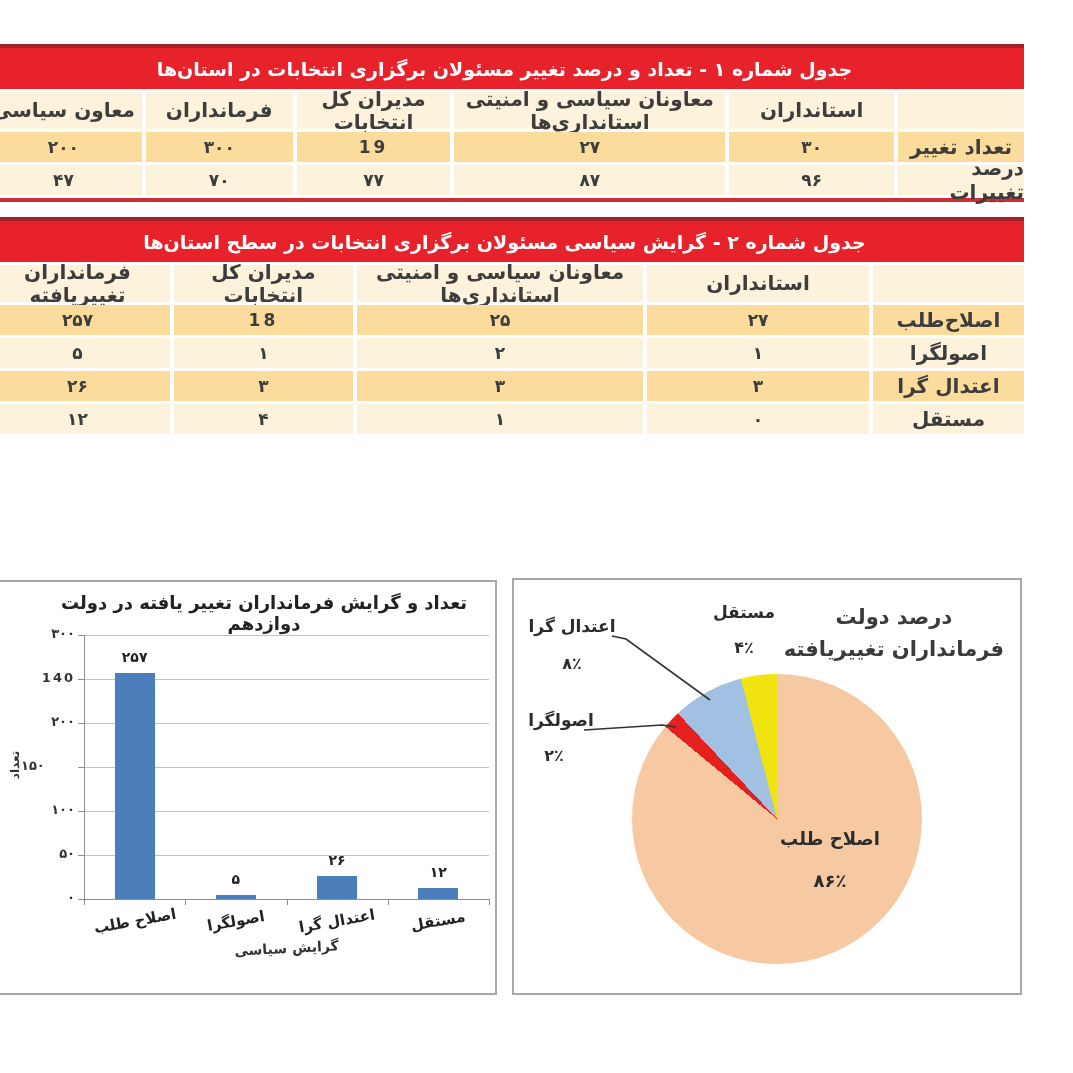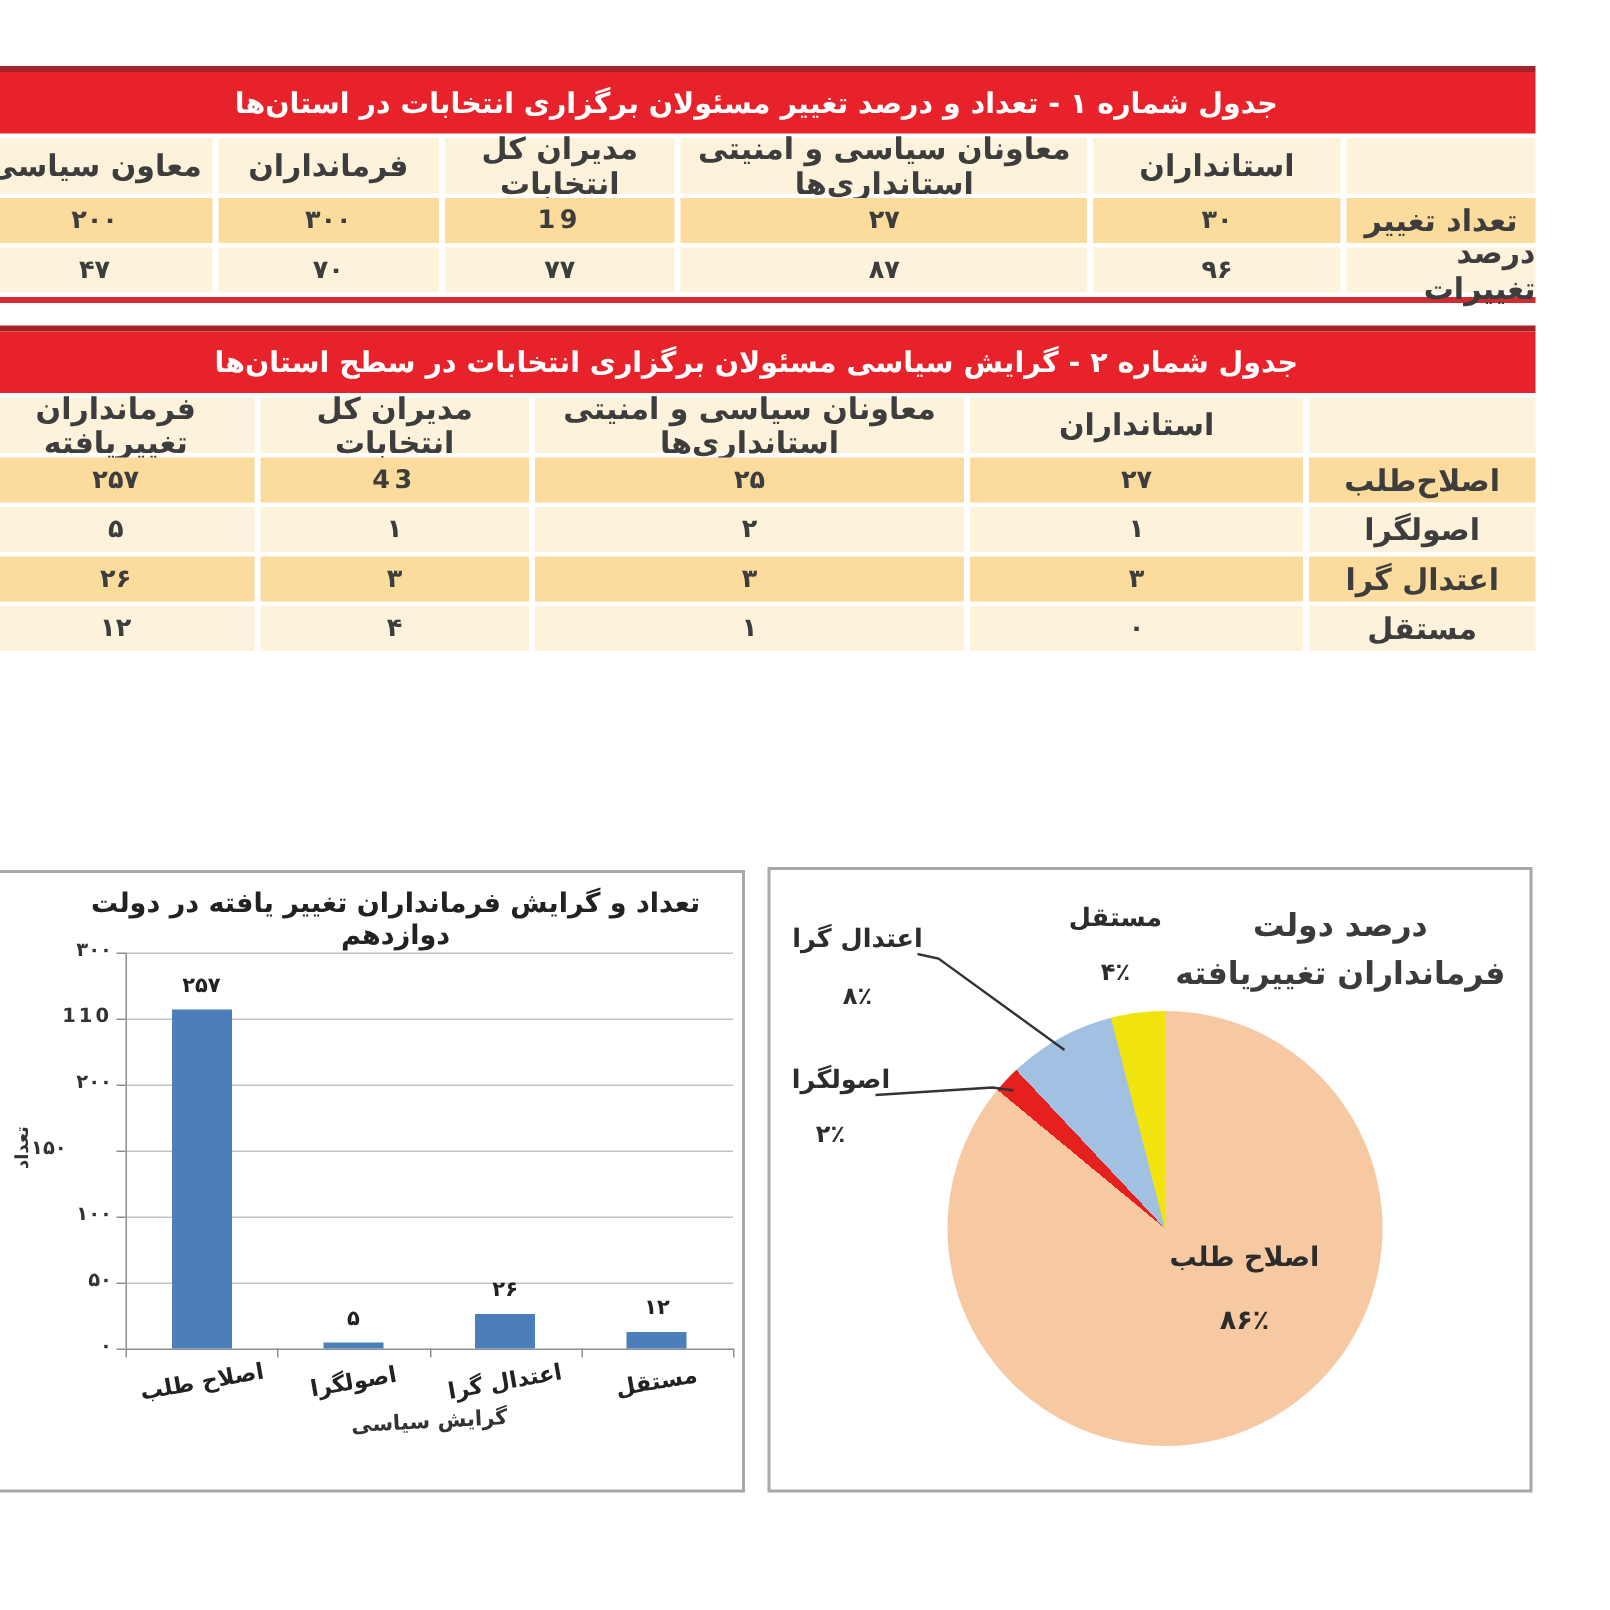--- a/index.html
+++ b/index.html
@@ -86,21 +86,21 @@
     <div class="titleband">جدول شماره ۲ - گرایش سیاسی مسئولان برگزاری انتخابات در سطح استان‌ها</div>
     <div class="tgrid" id="t2grid" style="grid-template-columns:152fr 223fr 288fr 180fr 186fr;">
         <div class="cell hcell"></div>
         <div class="cell hcell">استانداران</div>
         <div class="cell hcell">معاونان سیاسی و امنیتی استانداری‌ها</div>
         <div class="cell hcell">مدیران کل انتخابات</div>
         <div class="cell hcell">فرمانداران تغییریافته</div>
         <div class="cell lcell row-orange">اصلاح‌طلب</div>
         <div class="cell vcell row-orange">۲۷</div>
         <div class="cell vcell row-orange">۲۵</div>
-        <div class="cell vcell row-orange">43</div>
+        <div class="cell vcell row-orange">18</div>
         <div class="cell vcell row-orange">۲۵۷</div>
         <div class="cell lcell row-cream">اصولگرا</div>
         <div class="cell vcell row-cream">۱</div>
         <div class="cell vcell row-cream">۲</div>
         <div class="cell vcell row-cream">۱</div>
         <div class="cell vcell row-cream">۵</div>
         <div class="cell lcell row-orange">اعتدال گرا</div>
         <div class="cell vcell row-orange">۳</div>
         <div class="cell vcell row-orange">۳</div>
         <div class="cell vcell row-orange">۳</div>
@@ -127,21 +127,21 @@
       <div class="tickmark" style="left:79px;width:6px;height:1px;top:229px;"></div>
       <div class="ytick" style="left:22px;top:220px;text-align:right;">۱۰۰</div>
       <div class="gridline" style="left:85px;width:405px;top:185px;"></div>
       <div class="tickmark" style="left:79px;width:6px;height:1px;top:185px;"></div>
       <div class="ytick" style="left:22px;top:176px;">۱۵۰</div>
       <div class="gridline" style="left:85px;width:405px;top:141px;"></div>
       <div class="tickmark" style="left:79px;width:6px;height:1px;top:141px;"></div>
       <div class="ytick" style="left:22px;top:132px;text-align:right;">۲۰۰</div>
       <div class="gridline" style="left:85px;width:405px;top:97px;"></div>
       <div class="tickmark" style="left:79px;width:6px;height:1px;top:97px;"></div>
-      <div class="ytick" style="left:22px;top:88px;text-align:right;">110</div>
+      <div class="ytick" style="left:22px;top:88px;text-align:right;">140</div>
       <div class="gridline" style="left:85px;width:405px;top:53px;"></div>
       <div class="tickmark" style="left:79px;width:6px;height:1px;top:53px;"></div>
       <div class="ytick" style="left:22px;top:44px;text-align:right;">۳۰۰</div>
       <div class="axisline" style="left:85px;top:53px;width:1px;height:264px;"></div>
       <div class="axisline" style="left:85px;top:317px;width:405px;height:1px;"></div>
       <div class="tickmark" style="left:85px;top:317px;width:1px;height:6px;"></div>
       <div class="tickmark" style="left:186.25px;top:317px;width:1px;height:6px;"></div>
       <div class="tickmark" style="left:287.5px;top:317px;width:1px;height:6px;"></div>
       <div class="tickmark" style="left:388.75px;top:317px;width:1px;height:6px;"></div>
       <div class="tickmark" style="left:490px;top:317px;width:1px;height:6px;"></div>

